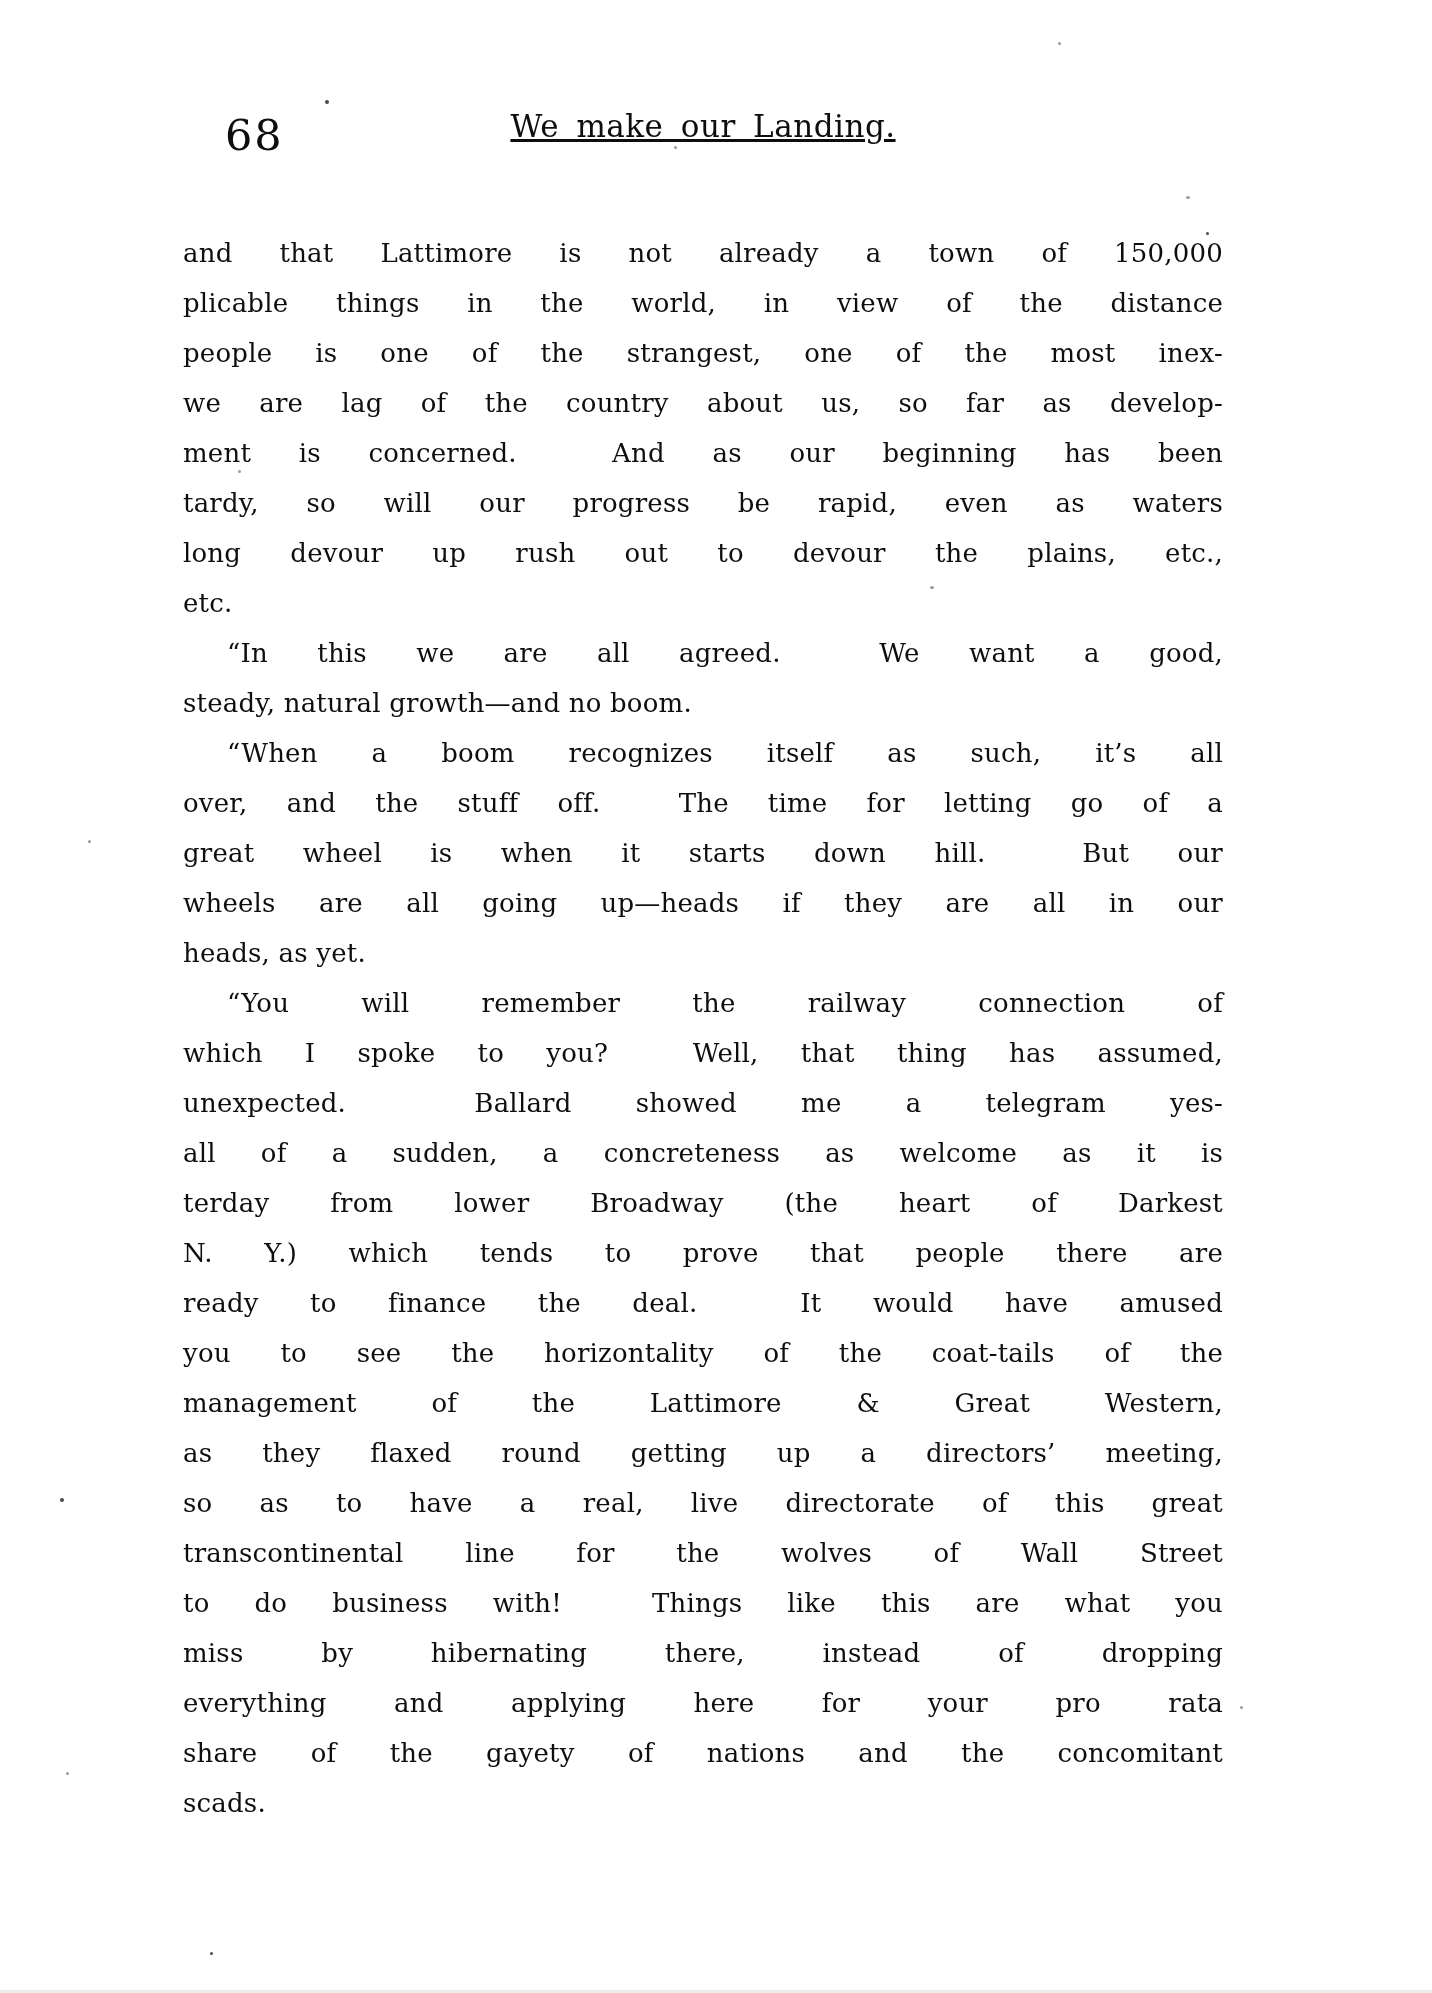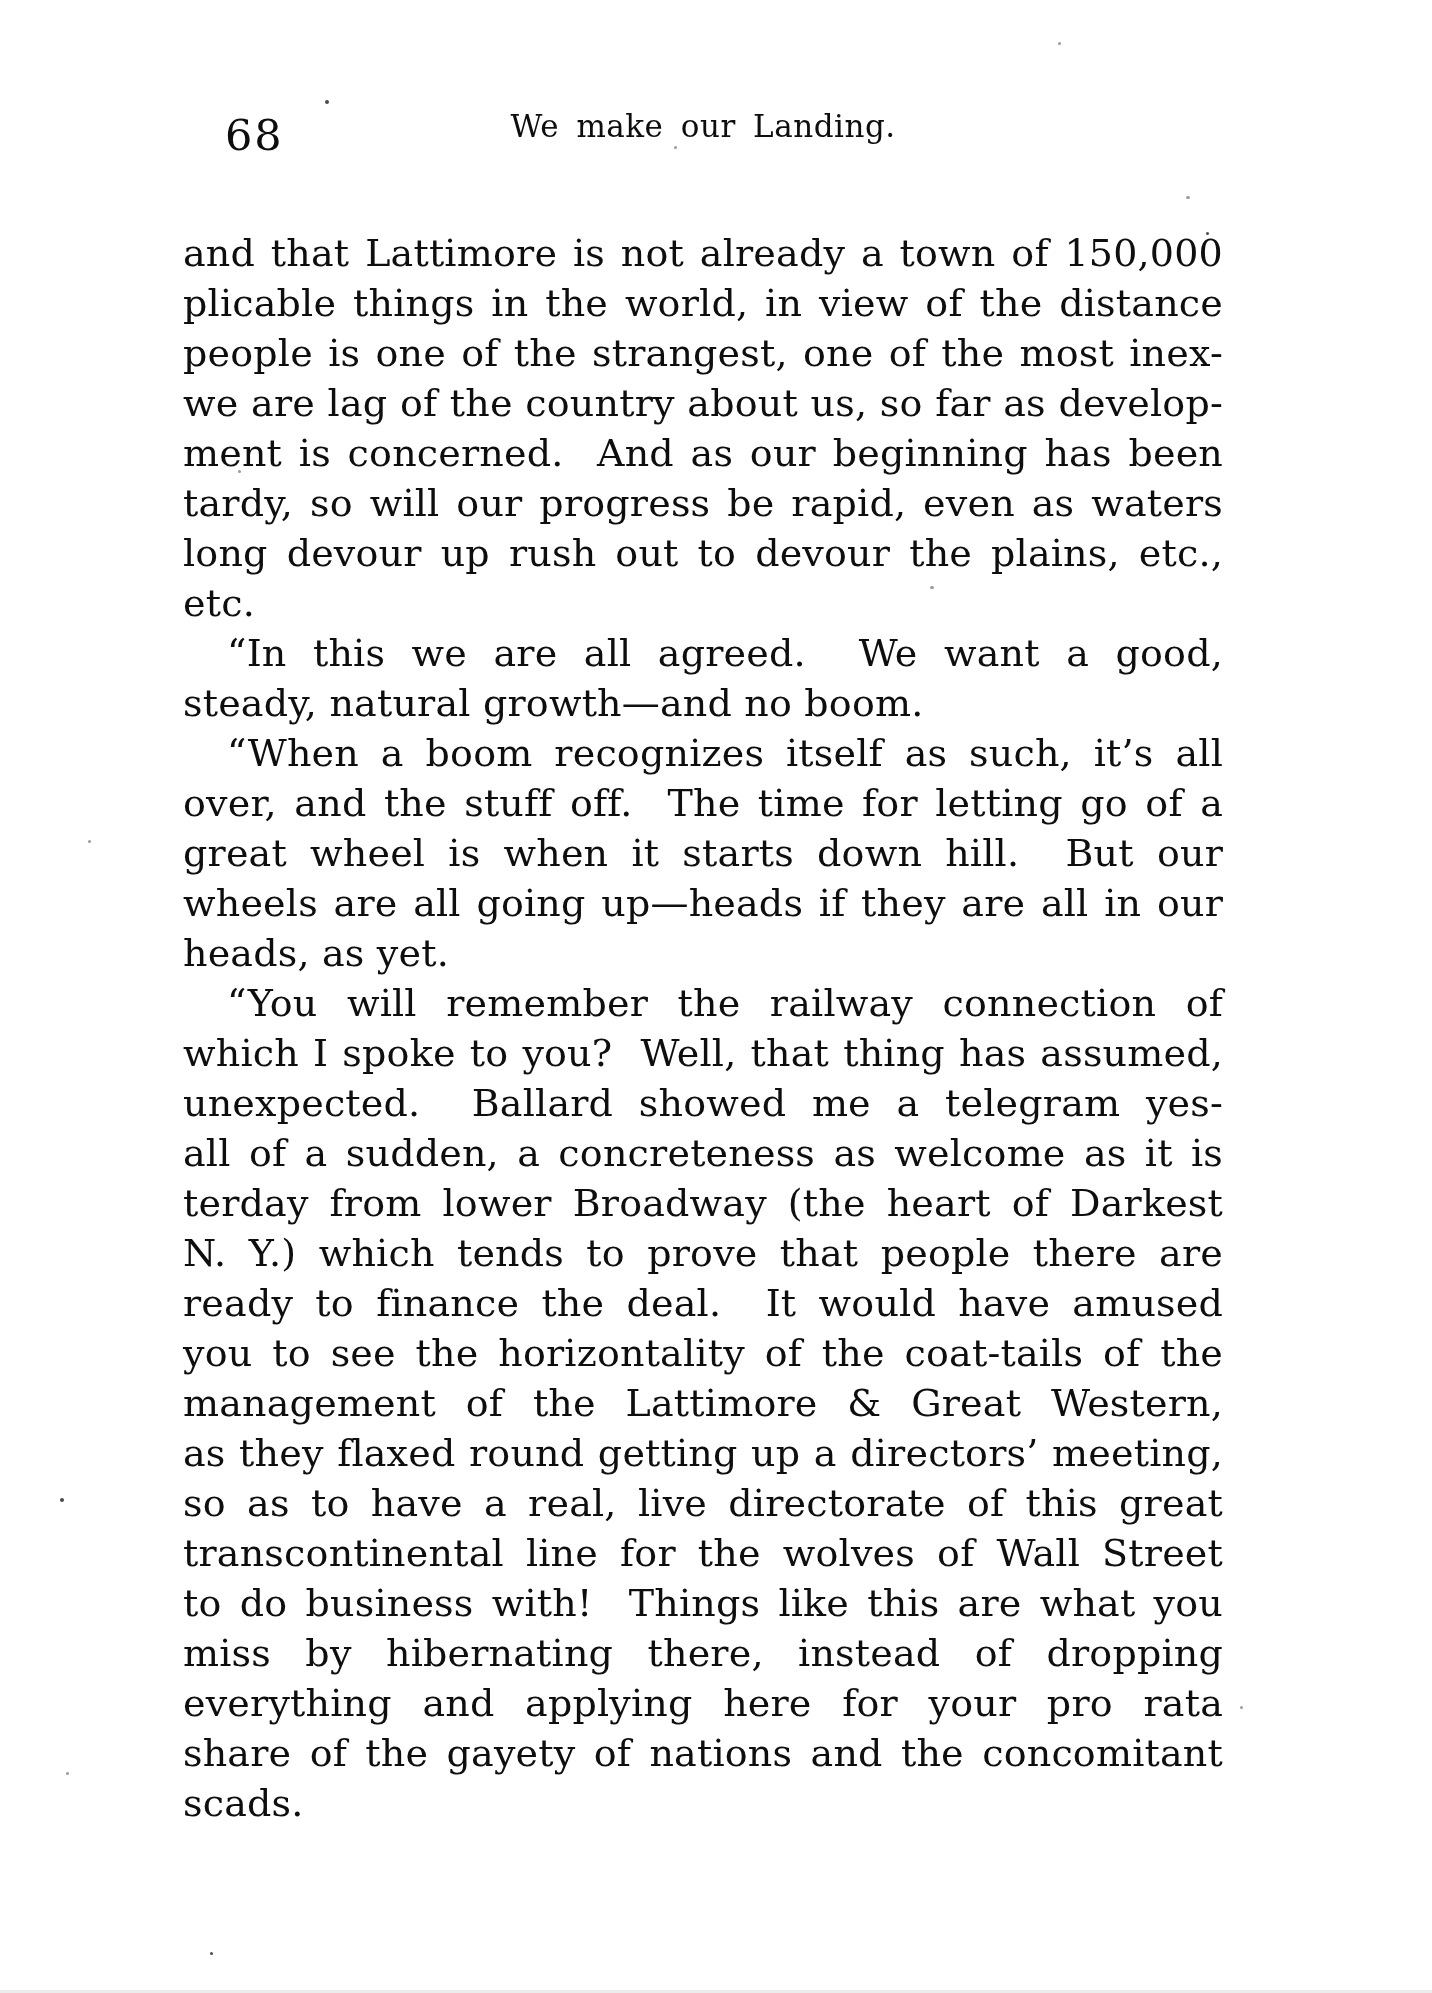--- a/index.html
+++ b/index.html
@@ -16,40 +16,41 @@
     background:#ffffff;
   }
   .content{
     position:absolute;
     left:183px;top:108px;
     width:1040px;
   }
   .running-head{
     position:relative;
     height:62px;
+    text-decoration:underline;
   }
   .page-number{
     position:absolute;
     left:42px;top:2px;
     font-size:43px;
     letter-spacing:2px;
   }
   .running-title{
     text-align:center;
     font-size:31px;
     word-spacing:7px;
     letter-spacing:0.5px;
   }
   .body-text{
     margin-top:58px;
   }
   .line{
     height:50px;
     line-height:50px;
-    font-size:38px;
+    font-size:26px;
     text-align:justify;
     text-align-last:justify;
     letter-spacing:0.2px;
   }
   .line.indent{
     padding-left:44px;
   }
   .line.para-end{
     text-align:right;
     text-align-last:left;

